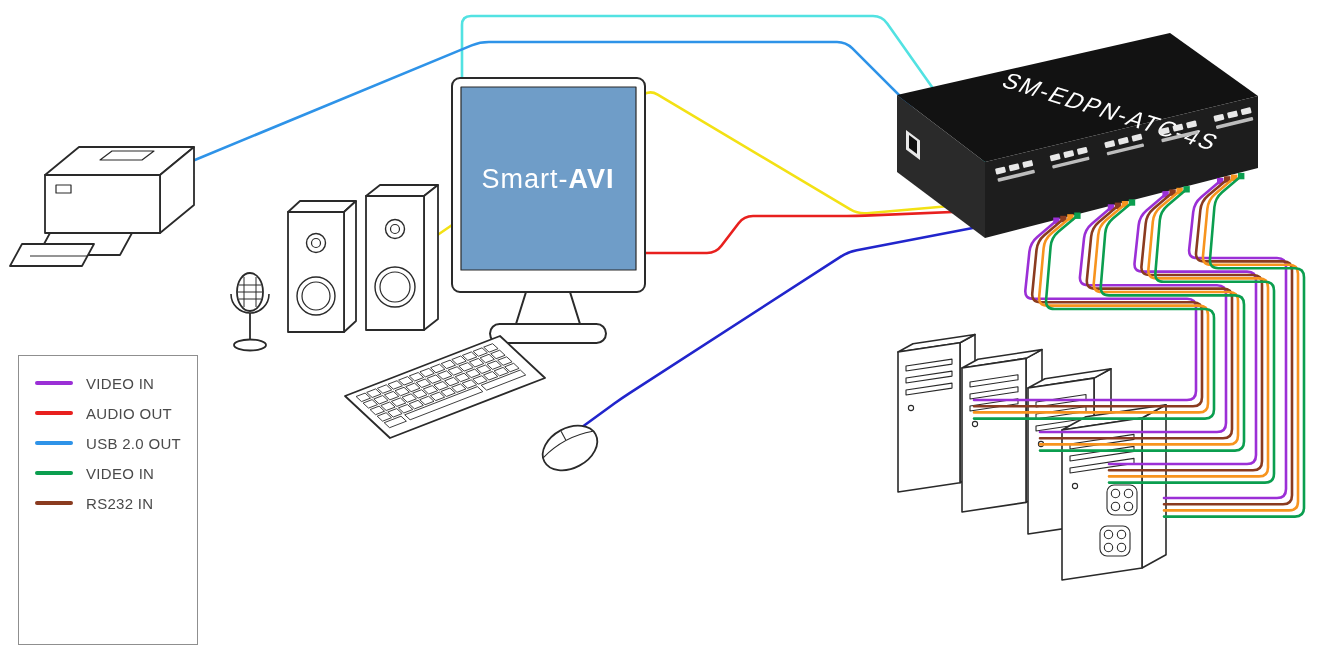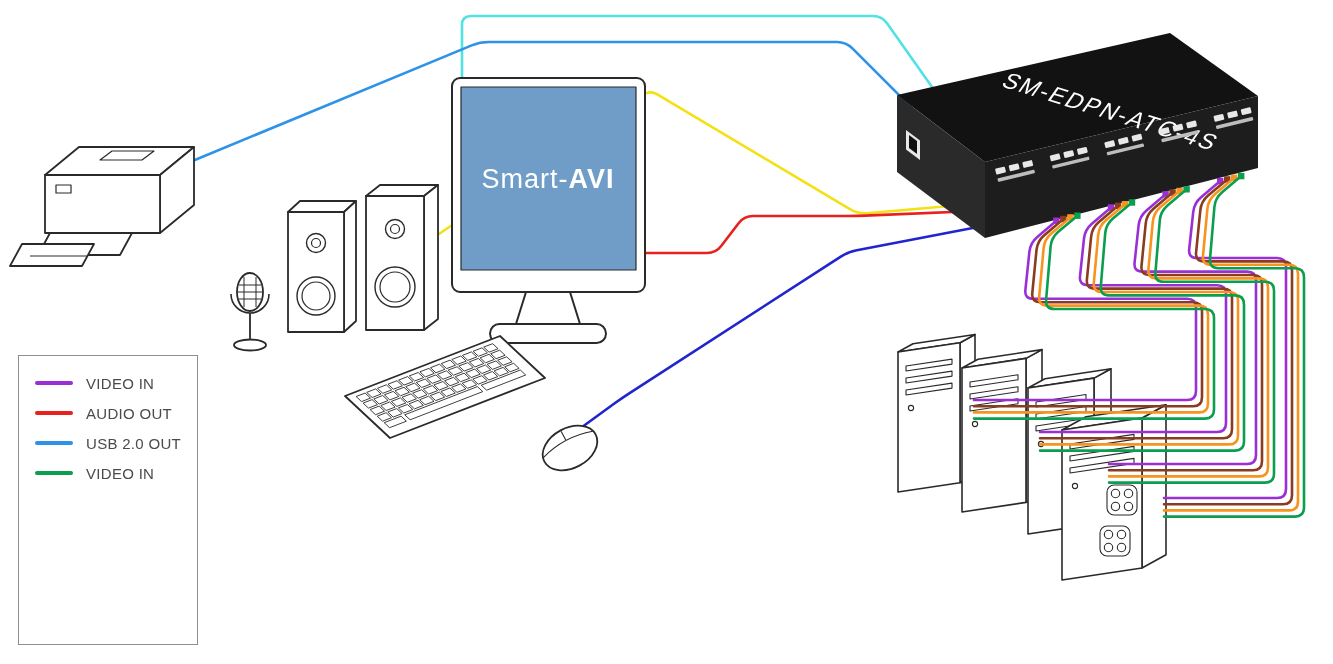--- a/index.html
+++ b/index.html
@@ -281,15 +281,19 @@
           <span class="legend-label">AUDIO OUT</span>
         </div>
         <div class="legend-row">
           <span class="legend-swatch" style="background: rgb(46, 147, 232);"></span>
           <span class="legend-label">USB 2.0 OUT</span>
         </div>
         <div class="legend-row">
           <span class="legend-swatch" style="background: rgb(11, 158, 79);"></span>
           <span class="legend-label">VIDEO IN</span>
         </div>
+        <div class="legend-row">
+          <span class="legend-swatch" style="background: rgb(138, 59, 32);"></span>
+          <span class="legend-label">RS232 IN</span>
+        </div>
       </div>
   </div>
 </div>
 
 </body></html>

